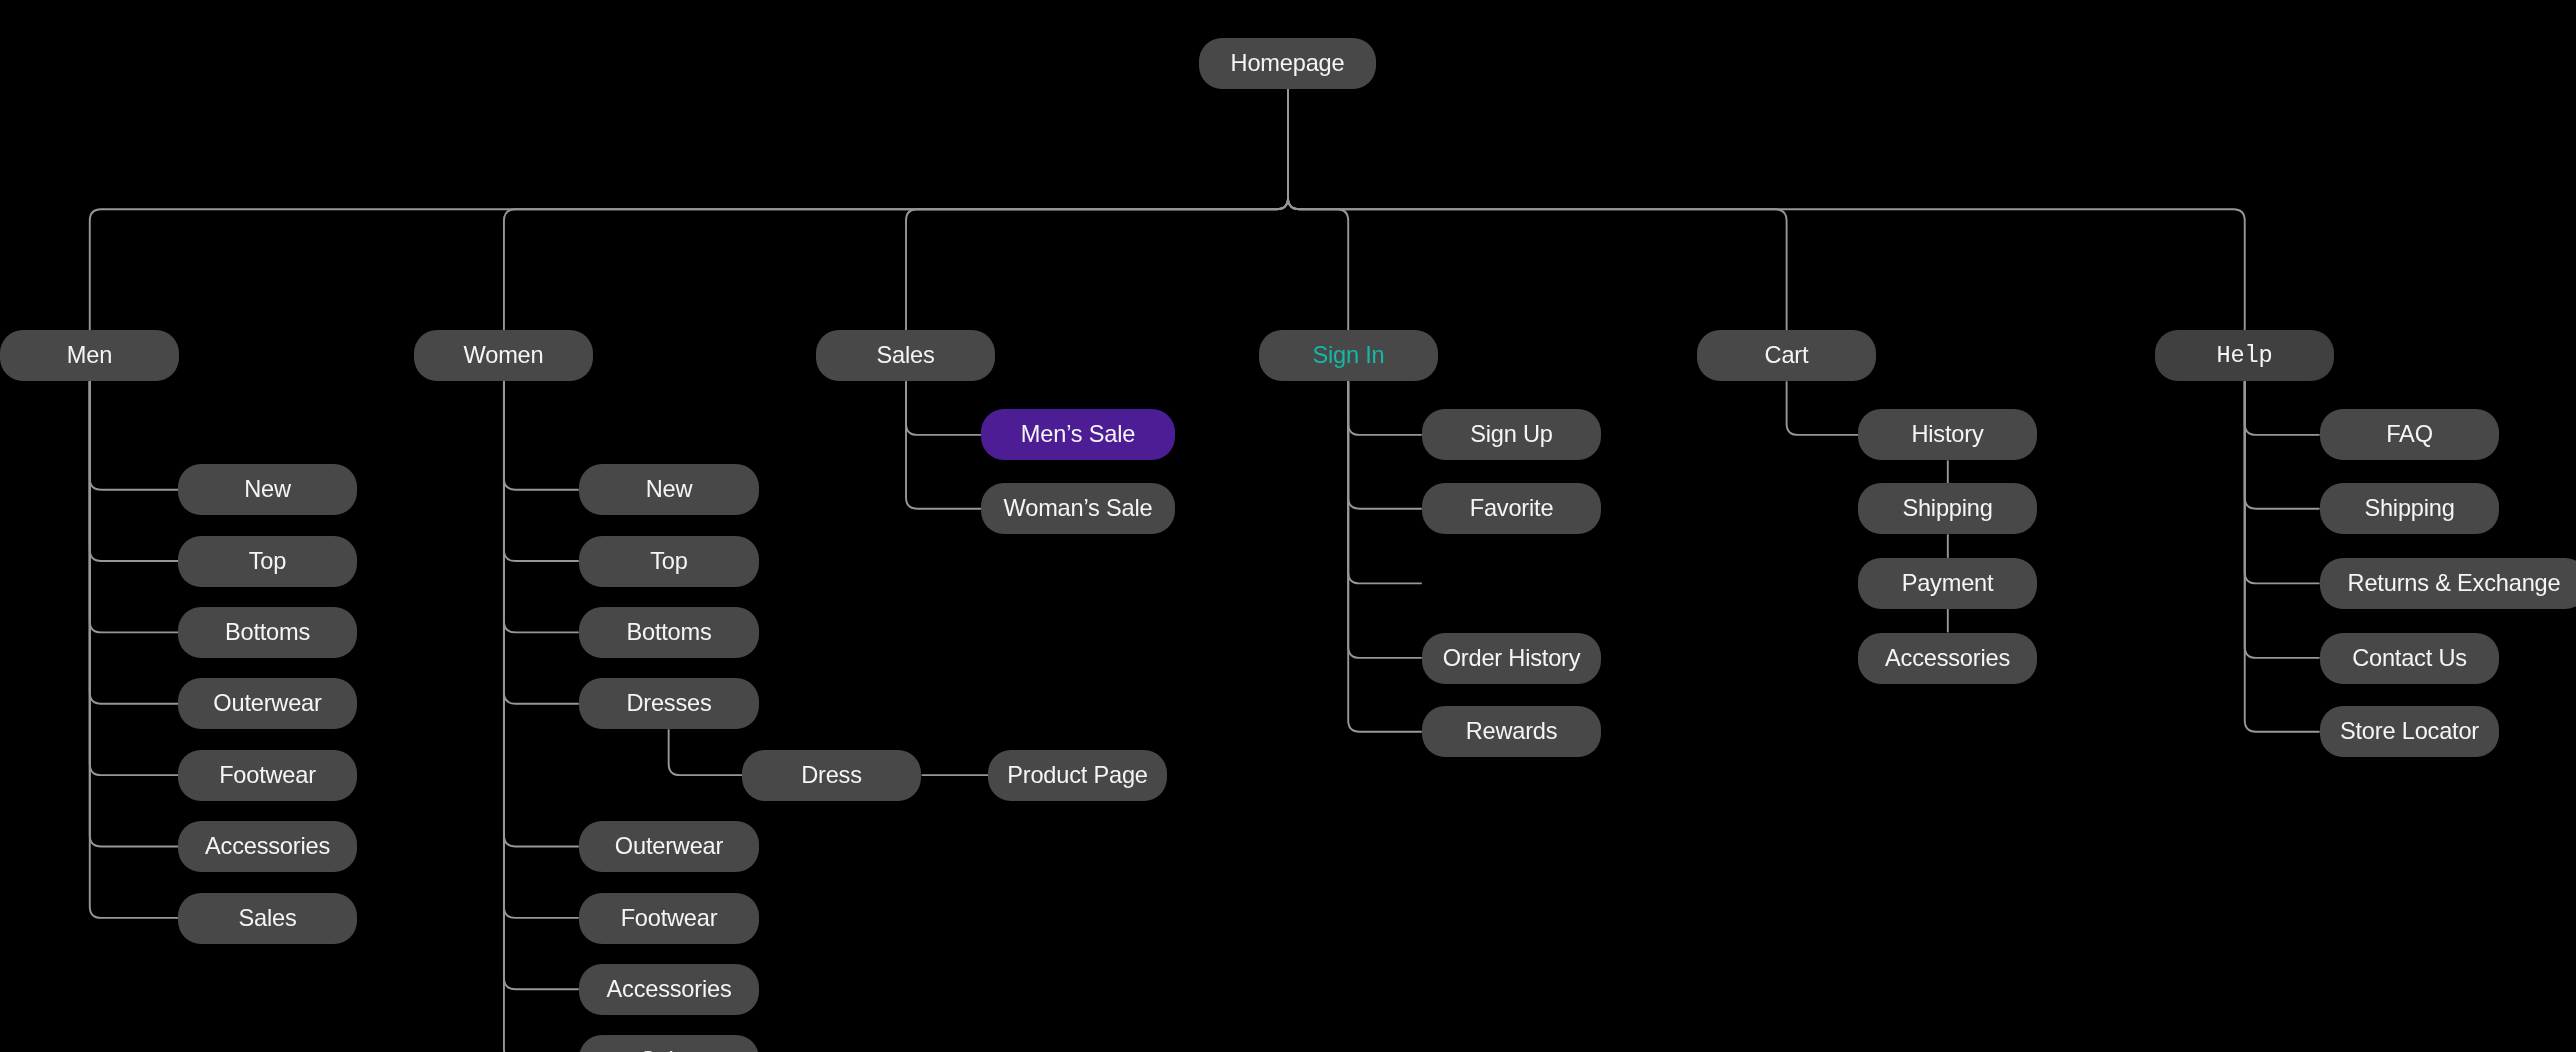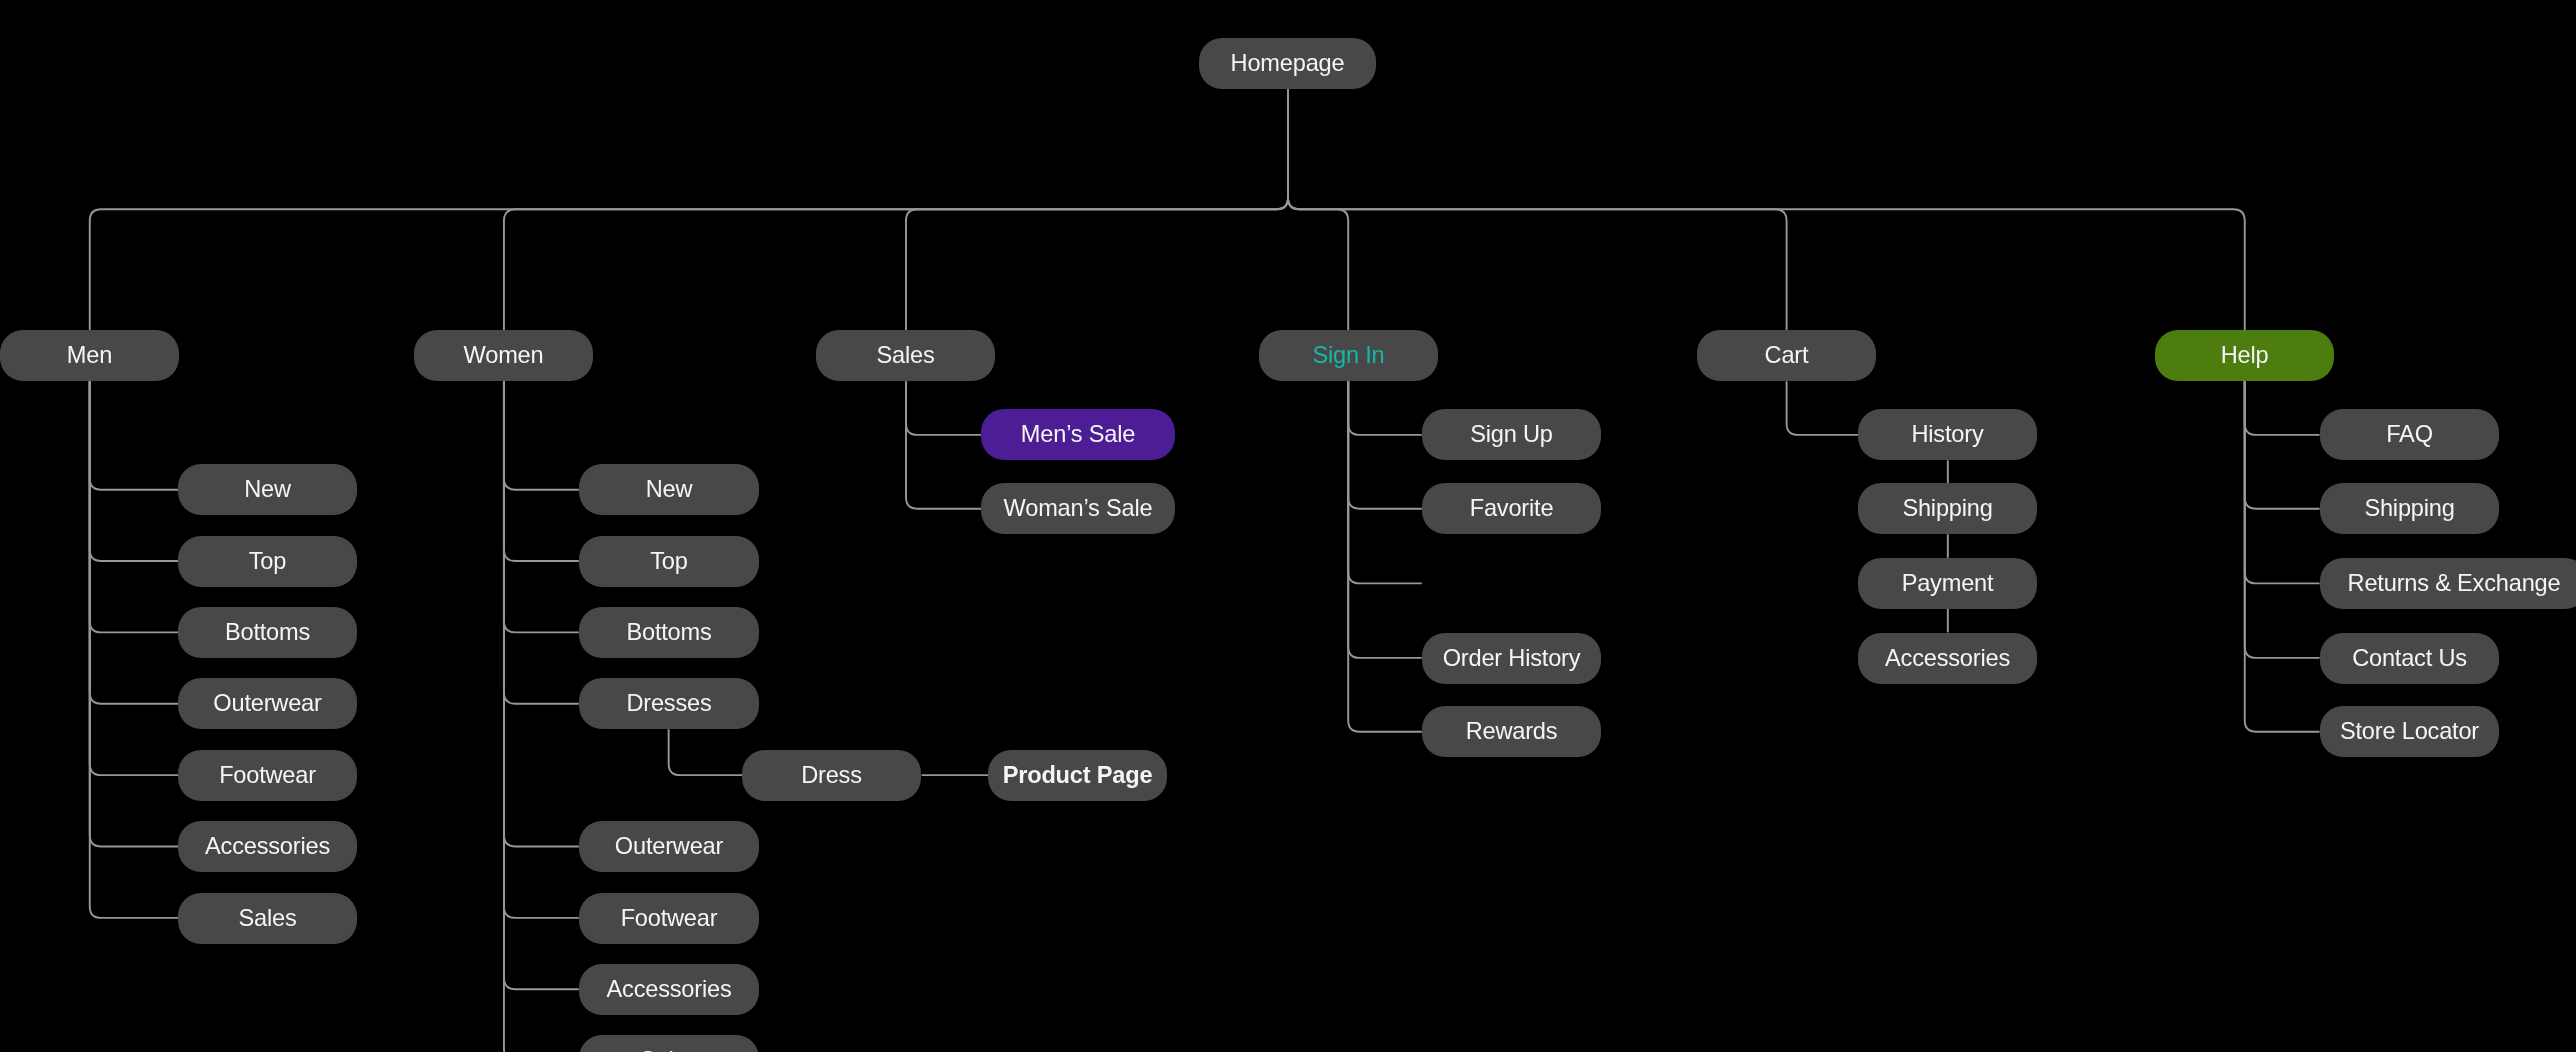--- a/index.html
+++ b/index.html
@@ -84,34 +84,34 @@
       <path d="M 3522.5 542 L 3522.5 958 Q 3522.5 976 3540.5 976 L 3640 976" fill="none" stroke="#979797" stroke-width="3"></path>
       <path d="M 3522.5 542 L 3522.5 1074 Q 3522.5 1092 3540.5 1092 L 3640 1092" fill="none" stroke="#979797" stroke-width="3"></path>
     </svg>
   <div class="node-layer">
       <div class="node" style="left: 1199px; top: 1.9px; width: 177px; height: 51px; line-height: 51px; background: rgb(72, 72, 72); color: rgb(245, 245, 245);">Homepage</div>
       <div class="node" style="left: 0px; top: 294px; width: 179px; height: 51px; line-height: 51px; background: rgb(72, 72, 72); color: rgb(245, 245, 245);">Men</div>
       <div class="node" style="left: 414px; top: 294px; width: 179px; height: 51px; line-height: 51px; background: rgb(72, 72, 72); color: rgb(245, 245, 245); text-align: center;">Women</div>
       <div class="node" style="left: 816px; top: 294px; width: 179px; height: 51px; line-height: 51px; background: rgb(72, 72, 72); color: rgb(245, 245, 245);">Sales</div>
       <div class="node" style="left: 1259px; top: 294px; width: 179px; height: 51px; line-height: 51px; background: rgb(72, 72, 72); color: #14b8a6;">Sign In</div>
       <div class="node" style="left: 1697px; top: 294px; width: 179px; height: 51px; line-height: 51px; background: rgb(72, 72, 72); color: rgb(245, 245, 245);">Cart</div>
-      <div class="node" style="left: 2155px; top: 294px; width: 179px; height: 51px; line-height: 51px; background: #4d7c0f; color: rgb(245, 245, 245);">Help</div>
+      <div class="node" style="left: 2155px; top: 294px; width: 179px; height: 51px; line-height: 51px; background: #404040; color: rgb(245, 245, 245); font-family: Liberation Mono, monospace;">Help</div>
       <div class="node" style="left: 178px; top: 428px; width: 179px; height: 51px; line-height: 51px; background: rgb(72, 72, 72); color: rgb(245, 245, 245);">New</div>
       <div class="node" style="left: 178px; top: 500px; width: 179px; height: 51px; line-height: 51px; background: rgb(72, 72, 72); color: rgb(245, 245, 245);">Top</div>
       <div class="node" style="left: 178px; top: 571px; width: 179px; height: 51px; line-height: 51px; background: rgb(72, 72, 72); color: rgb(245, 245, 245);">Bottoms</div>
       <div class="node" style="left: 178px; top: 642px; width: 179px; height: 51px; line-height: 51px; background: rgb(72, 72, 72); color: rgb(245, 245, 245);">Outerwear</div>
       <div class="node" style="left: 178px; top: 714px; width: 179px; height: 51px; line-height: 51px; background: rgb(72, 72, 72); color: rgb(245, 245, 245);">Footwear</div>
       <div class="node" style="left: 178px; top: 785px; width: 179px; height: 51px; line-height: 51px; background: rgb(72, 72, 72); color: rgb(245, 245, 245);">Accessories</div>
       <div class="node" style="left: 178px; top: 857px; width: 179px; height: 51px; line-height: 51px; background: rgb(72, 72, 72); color: rgb(245, 245, 245);">Sales</div>
       <div class="node" style="left: 579px; top: 428px; width: 180px; height: 51px; line-height: 51px; background: rgb(72, 72, 72); color: rgb(245, 245, 245);">New</div>
       <div class="node" style="left: 579px; top: 500px; width: 180px; height: 51px; line-height: 51px; background: rgb(72, 72, 72); color: rgb(245, 245, 245);">Top</div>
       <div class="node" style="left: 579px; top: 571px; width: 180px; height: 51px; line-height: 51px; background: rgb(72, 72, 72); color: rgb(245, 245, 245);">Bottoms</div>
       <div class="node" style="left: 579px; top: 642px; width: 180px; height: 51px; line-height: 51px; background: rgb(72, 72, 72); color: rgb(245, 245, 245);">Dresses</div>
       <div class="node" style="left: 742px; top: 714px; width: 179px; height: 51px; line-height: 51px; background: rgb(72, 72, 72); color: rgb(245, 245, 245);">Dress</div>
-      <div class="node" style="left: 988px; top: 714px; width: 179px; height: 51px; line-height: 51px; background: rgb(72, 72, 72); color: rgb(245, 245, 245); font-weight: bold;">Product Page</div>
+      <div class="node" style="left: 988px; top: 714px; width: 179px; height: 51px; line-height: 51px; background: rgb(72, 72, 72); color: rgb(245, 245, 245);">Product Page</div>
       <div class="node" style="left: 579px; top: 785px; width: 180px; height: 51px; line-height: 51px; background: rgb(72, 72, 72); color: rgb(245, 245, 245);">Outerwear</div>
       <div class="node" style="left: 579px; top: 857px; width: 180px; height: 51px; line-height: 51px; background: rgb(72, 72, 72); color: rgb(245, 245, 245);">Footwear</div>
       <div class="node" style="left: 579px; top: 928px; width: 180px; height: 51px; line-height: 51px; background: rgb(72, 72, 72); color: rgb(245, 245, 245);">Accessories</div>
       <div class="node" style="left: 579px; top: 999px; width: 180px; height: 51px; line-height: 51px; background: rgb(72, 72, 72); color: rgb(245, 245, 245);">Sales</div>
       <div class="node" style="left: 981px; top: 373px; width: 194px; height: 51px; line-height: 51px; background: #4c1d95; color: rgb(245, 245, 245);">Men’s Sale</div>
       <div class="node" style="left: 981px; top: 447px; width: 194px; height: 51px; line-height: 51px; background: rgb(72, 72, 72); color: rgb(245, 245, 245);">Woman’s Sale</div>
       <div class="node" style="left: 1422px; top: 373px; width: 179px; height: 51px; line-height: 51px; background: rgb(72, 72, 72); color: rgb(245, 245, 245);">Sign Up</div>
       <div class="node" style="left: 1422px; top: 447px; width: 179px; height: 51px; line-height: 51px; background: rgb(72, 72, 72); color: rgb(245, 245, 245);">Favorite</div>
       <div class="node" style="left: 1422px; top: 597px; width: 179px; height: 51px; line-height: 51px; background: rgb(72, 72, 72); color: rgb(245, 245, 245);">Order History</div>
       <div class="node" style="left: 1422px; top: 670px; width: 179px; height: 51px; line-height: 51px; background: rgb(72, 72, 72); color: rgb(245, 245, 245);">Rewards</div>

